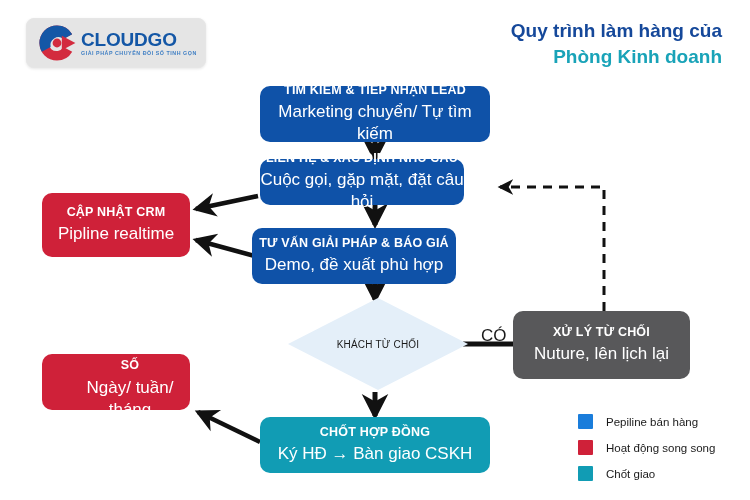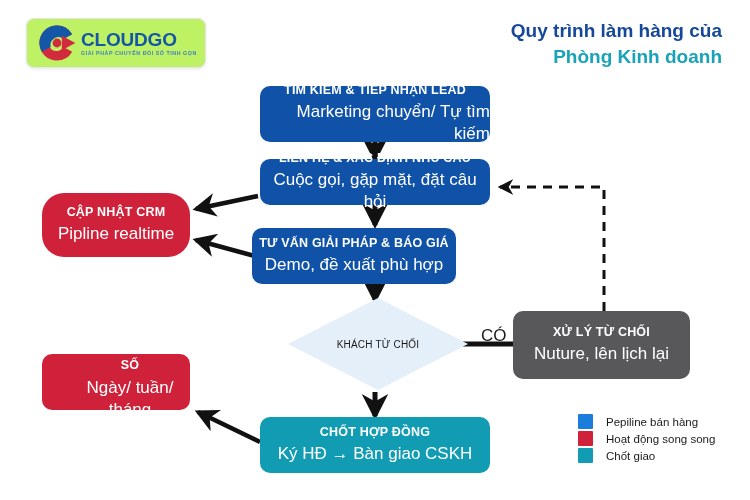--- a/index.html
+++ b/index.html
@@ -20,21 +20,21 @@
     left: 0; top: 0;
     width: 750px;
     height: 500px;
   }
 
   
   #logo-card {
     position: absolute;
     left: 26px; top: 18px;
     width: 180px; height: 50px;
-    background: #bef264;
+    background: #e5e5e5;
     border: 1px solid #e6e6e6;
     border-radius: 8px;
     box-shadow: 0 1px 3px rgba(0,0,0,0.10);
     display: flex;
     align-items: center;
     padding-left: 10px;
     box-sizing: border-box;
   }
   #logo-mark { width: 40px; height: 40px; flex: 0 0 40px; }
   #logo-text-wrap {
@@ -146,21 +146,21 @@
     width: 750px; height: 500px;
     pointer-events: none;
   }
 
   
   #legend {
     position: absolute;
     left: 578px; top: 414px;
     display: flex;
     flex-direction: column;
-    gap: 2px;
+    gap: 11px;
   }
   .legend-row {
     display: flex;
     align-items: center;
   }
   .legend-swatch {
     width: 15px; height: 15px;
     flex: 0 0 15px;
     border-radius: 1px;
   }
@@ -213,36 +213,36 @@
 
     <line x1="258" y1="257" x2="196" y2="240" stroke="#111111" stroke-width="4.5" marker-end="url(#ah)"></line>
 
     <line x1="260" y1="442" x2="198" y2="412" stroke="#111111" stroke-width="4.5" marker-end="url(#ah)"></line>
 
     <line x1="463" y1="344" x2="514" y2="344" stroke="#111111" stroke-width="5"></line>
 
     <path d="M604 311 L604 187 L500 187" fill="none" stroke="#111111" stroke-width="3" stroke-dasharray="9,7" marker-end="url(#ah)"></path>
   </svg>
 
-  <div class="node node-blue" id="node-lead" style="left:260px; top:86px; width:230px; height:56px;text-align:right;">
+  <div class="node node-blue" id="node-lead" style="left:260px; top:86px; width:230px; height:56px;">
     <div class="t1">TÌM KIẾM &amp; TIẾP NHẬN LEAD</div>
     <div class="t2">Marketing chuyển/ Tự tìm kiếm</div>
   </div>
 
-  <div class="node node-blue" id="node-contact" style="left:260px; top:159px; width:230px; height:46px;">
+  <div class="node node-blue" id="node-contact" style="left:260px; top:159px; width:204px; height:46px;">
     <div class="t1">LIÊN HỆ &amp; XÁC ĐỊNH NHU CẦU</div>
     <div class="t2">Cuộc gọi, gặp mặt, đặt câu hỏi</div>
   </div>
 
   <div class="node node-blue" id="node-consult" style="left:252px; top:228px; width:204px; height:56px;">
     <div class="t1">TƯ VẤN GIẢI PHÁP &amp; BÁO GIÁ</div>
     <div class="t2">Demo, đề xuất phù hợp</div>
   </div>
 
-  <div class="node node-red" id="node-crm" style="left:42px; top:193px; width:148px; height:64px;border-radius:22px;">
+  <div class="node node-red" id="node-crm" style="left:42px; top:193px; width:148px; height:64px;">
     <div class="t1">CẬP NHẬT CRM</div>
     <div class="t2">Pipline realtime</div>
   </div>
 
   <div class="node node-red" id="node-report" style="left:42px; top:354px; width:148px; height:56px;padding-left:28px;">
     <div class="t1">BÁO CÁO DOANH SỐ</div>
     <div class="t2">Ngày/ tuần/ tháng</div>
   </div>
 
   <div id="diamond-wrap">

